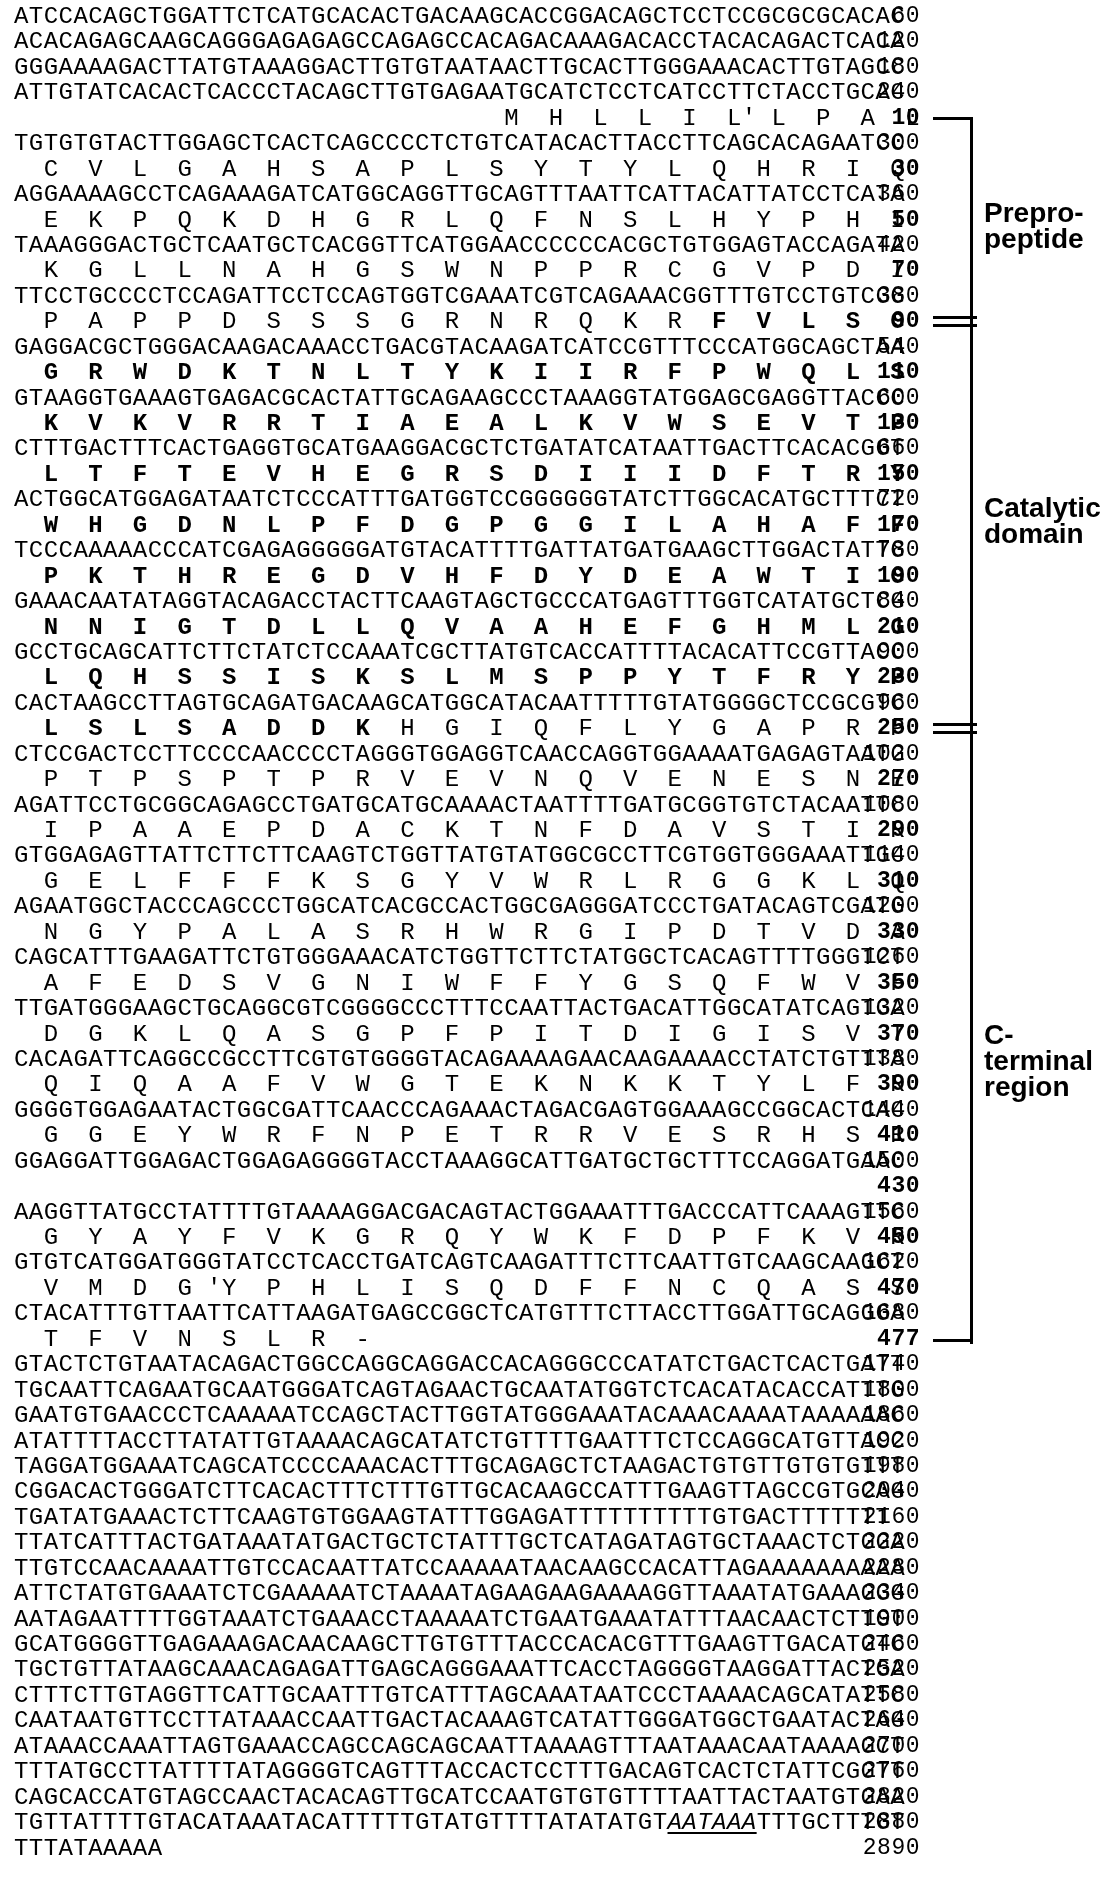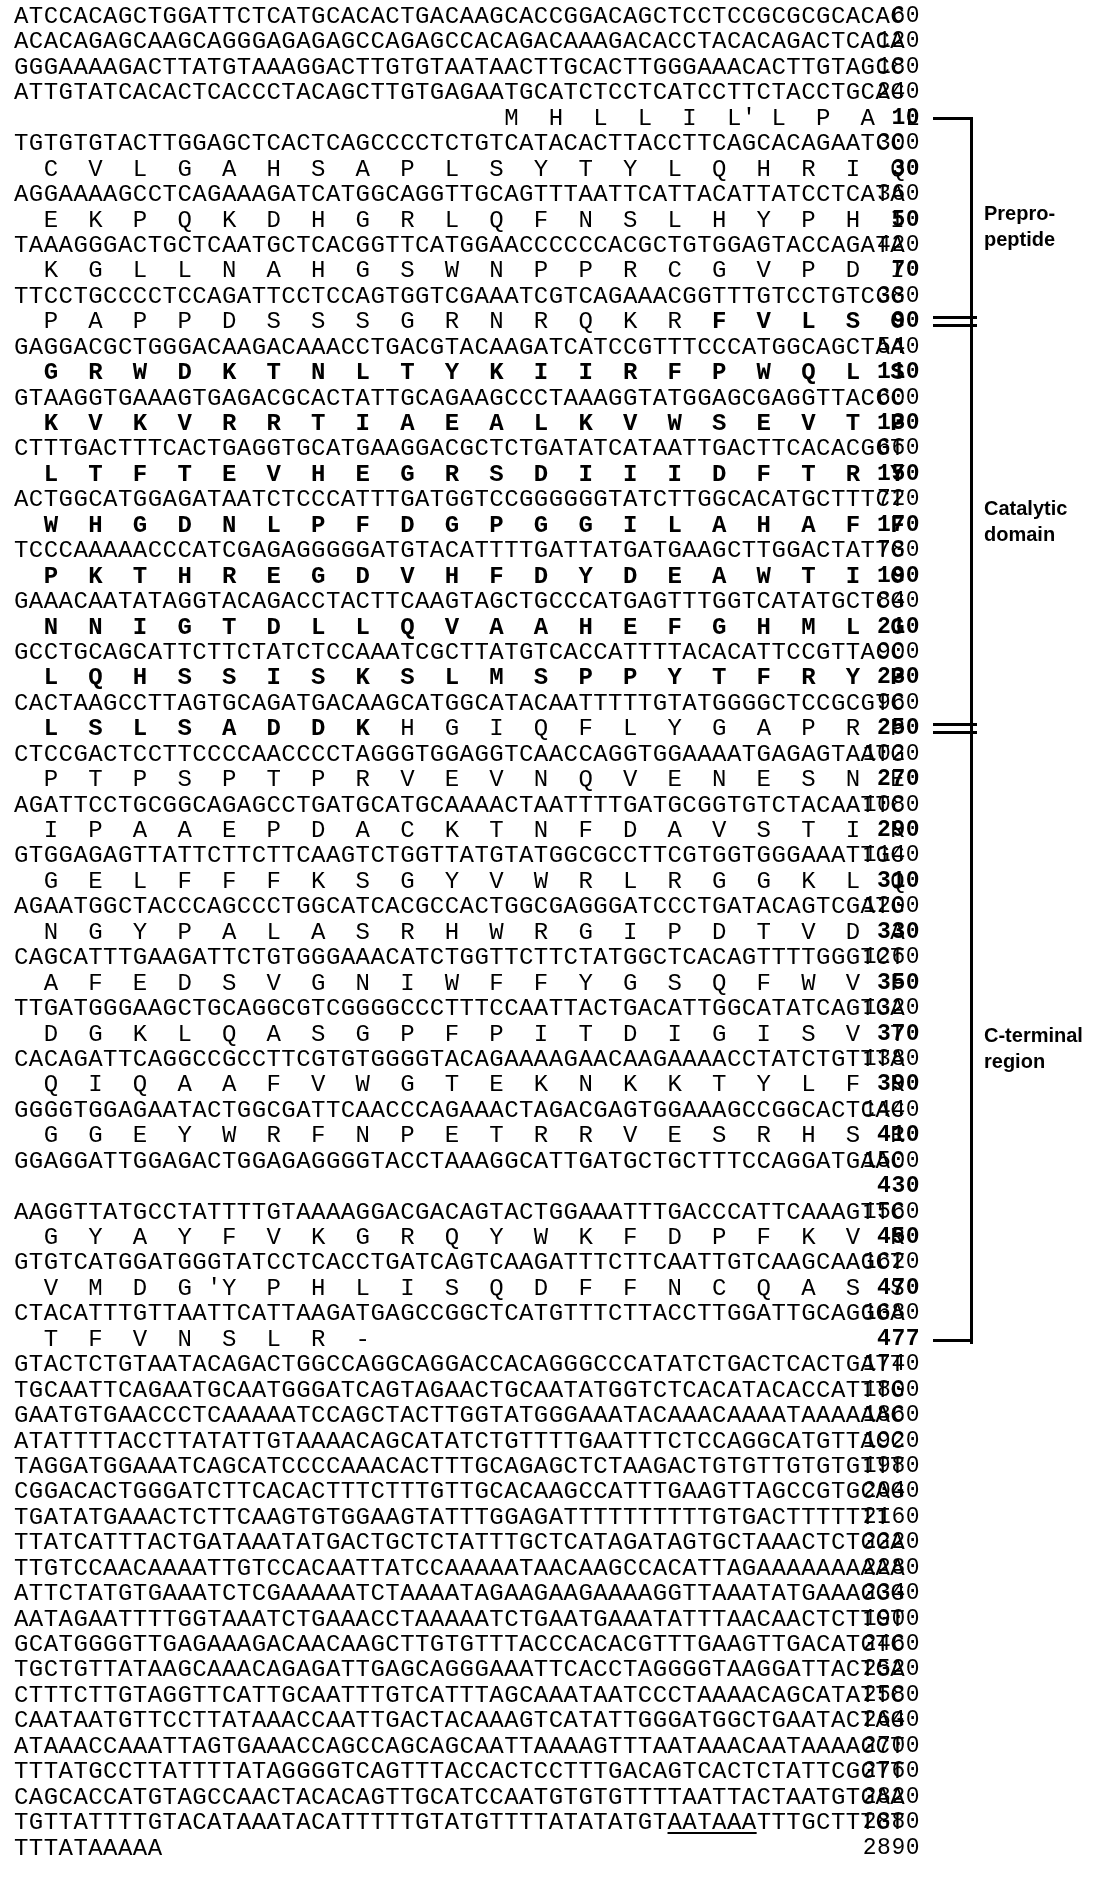--- a/index.html
+++ b/index.html
@@ -8,33 +8,33 @@
   #sheet{position:relative;width:1118px;height:1548px;}
   #rows{position:absolute;left:0;top:4px;width:1118px;}
   .row{position:relative;white-space:pre;height:25.45px;line-height:25.45px;
        font-size:24px;letter-spacing:0.45px;}
   .seq{display:inline-block;padding-left:14px;}
   .num{position:absolute;right:198px;top:0;font-size:23px;letter-spacing:0.5px;}
   .num.bold{font-weight:bold;}
   .seg-plain{}
   .seg-italic{text-align:right;}
   .seg-bold{font-weight:bold;}
-  .seg-underline{text-decoration:underline;text-underline-offset:3px;}
+  .seg-underline{text-decoration:underline;text-underline-offset:3px;font-style:italic;}
   .row.aa .seg-plain{font-family:Liberation Mono, monospace;}
   
   .bracket-part{position:absolute;background:#000;}
   #vline{left:970px;top:117px;width:3px;height:1227px;}
   #tick-top{left:933px;top:117px;width:40px;height:3px;}
   #tick-bottom{left:933px;top:1339px;width:40px;height:3px;}
   #dbl90a{left:933px;top:316px;width:44px;height:3px;}
   #dbl90b{left:933px;top:324px;width:44px;height:3px;}
   #dbl250a{left:933px;top:723px;width:44px;height:3px;}
   #dbl250b{left:933px;top:731px;width:44px;height:3px;}
   .region-label{position:absolute;left:984px;font-family:"Liberation Sans","DejaVu Sans",sans-serif;
-       font-weight:bold;font-size:20px;line-height:26px;white-space:pre-line;}
+       font-weight:bold;font-size:28px;line-height:26px;white-space:pre-line;}
   #label-prepro{top:200px;}
   #label-catalytic{top:495px;}
   #label-cterm{top:1022px;}
 </style>
 </head>
 <body>
 
 <div id="sheet">
   <div id="rows">
       <div class="row nt"><span class="seq"><span class="seg-plain">ATCCACAGCTGGATTCTCATGCACACTGACAAGCACCGGACAGCTCCTCCGCGCGCACAC</span></span><span class="num">60</span></div>

